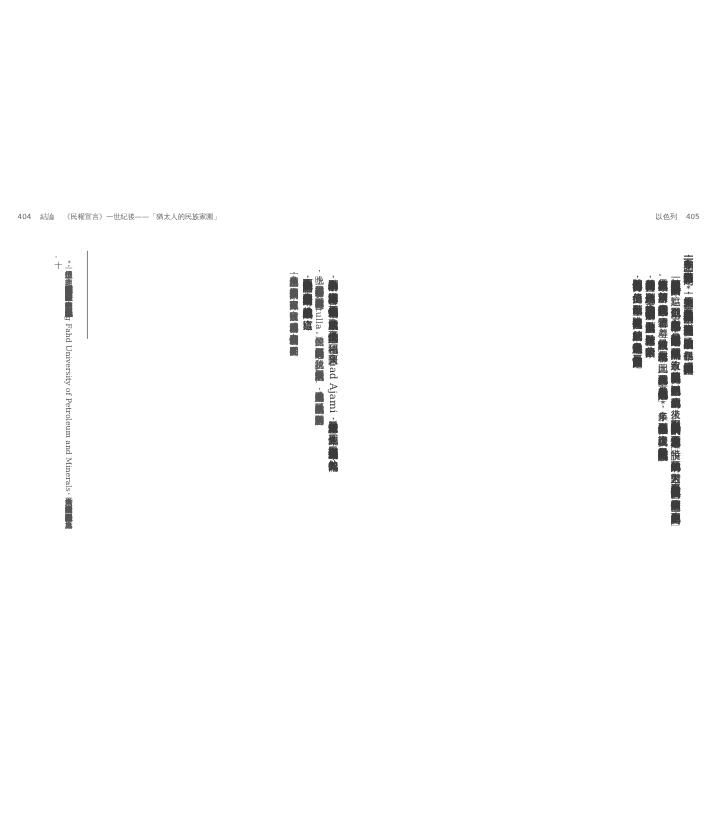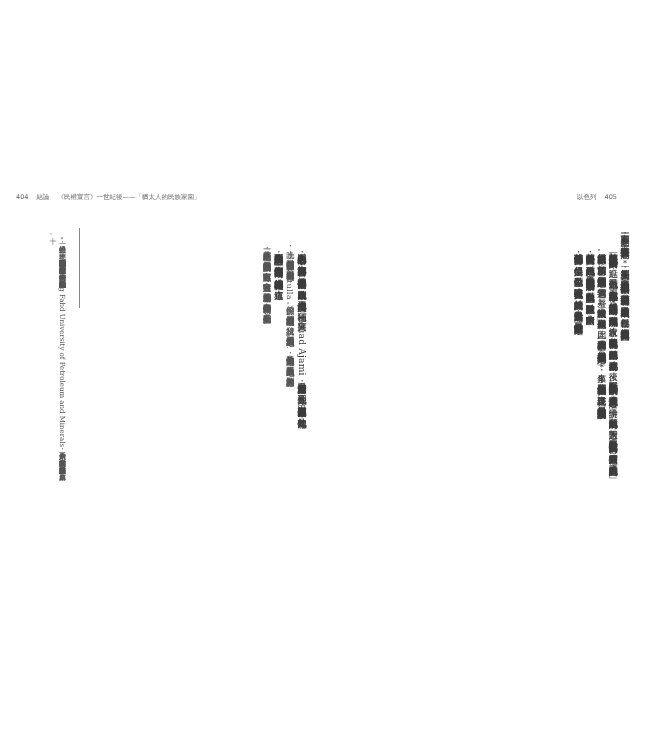--- a/index.html
+++ b/index.html
@@ -5,21 +5,21 @@
   html, body { margin:0; padding:0; }
   body { width:650px; height:750px; background:#ffffff; position:relative; overflow:hidden;
          font-family:"DejaVu Serif","Liberation Serif",serif; color:#3a3a3a; }
   .page { position:absolute; top:0; height:750px; }
   .page-left { left:0; width:325px; }
   .page-right { left:325px; width:325px; }
   .running-head { position:absolute; top:193px; font-size:6.5px; color:#666; white-space:nowrap;
                   font-family:"DejaVu Sans","Liberation Sans",sans-serif; }
   .running-head span { margin-right:6px; }
   .page-left .running-head { left:16px;text-align:right; }
-  .page-right .running-head { right:27px; }
+  .page-right .running-head { right:8px; }
   .body-text { position:absolute; top:228px; writing-mode:vertical-rl; font-size:9.1px;
                line-height:11.6px; letter-spacing:0.2px; height:260px; color:#3c3c3c; }
   .page-right .body-text { right:20px; }
   .page-left .body-text { right:18px; }
   .para { margin:0; }
   .indent { text-indent:2em; }
   .quote { margin-top:2em; font-size:8.2px; color:#555; }
   .rule { position:absolute; left:79px; top:228px; width:1px; height:80px; background:#888; }
   .footnote { position:absolute; top:232px; right:210px; writing-mode:vertical-rl; font-size:7px;
               line-height:9.5px; color:#555; height:240px; }

